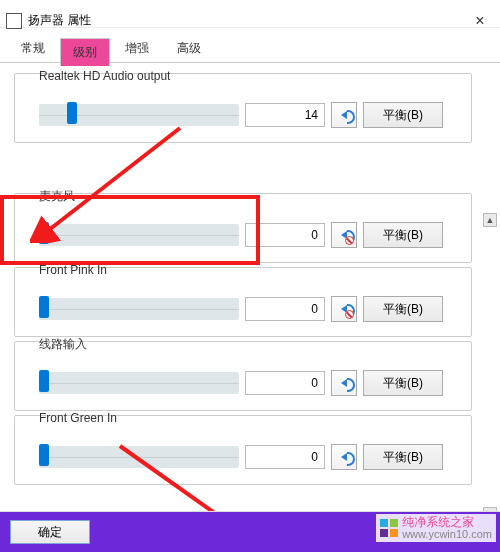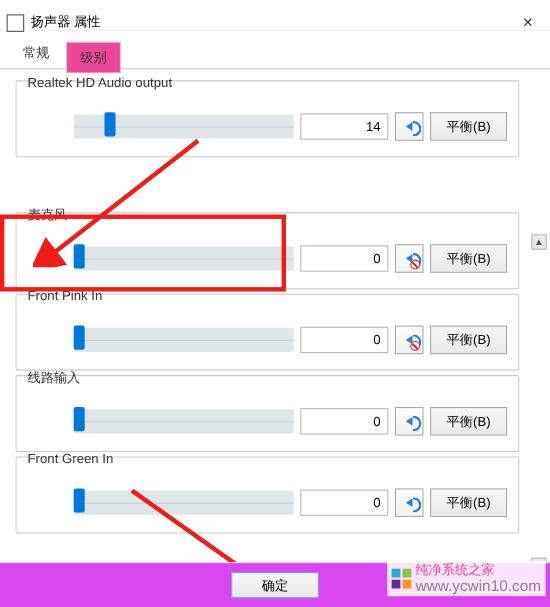--- a/index.html
+++ b/index.html
@@ -9,60 +9,62 @@
   .titlebar .title { font-size: 12px; flex: 1; color: #000; }
   .titlebar .close { width: 40px; text-align: center; font-size: 16px; color: #333; cursor: pointer; }
   .tabs { display: flex; padding: 6px 8px 0 8px; border-bottom: 1px solid #ccc; font-size: 12px; }
   .tab { padding: 5px 12px; color: #333; cursor: pointer; border: 1px solid transparent; border-bottom: none; margin-right: 2px; text-align: center; }
   .tab.active { border-color: #ccc; background: #ec4899; position: relative; top: 4px; }
   .content { padding: 6px 4px 0 14px; position: relative; }
   .scroll-area { height: 418px; overflow: hidden; position: relative; }
   .scrollbar { position: absolute; right: 2px; top: 150px; width: 16px; display: flex; flex-direction: column; align-items: center; }
   .scrollbar .arrow { width: 14px; height: 14px; background: #e9e9e9; border: 1px solid #bbb; font-size: 9px; text-align: center; line-height: 12px; color: #555; cursor: pointer; }
   .scrollbar .track { width: 14px; height: 280px; }
-  .section { border: 1px solid #ccc; border-radius: 2px; margin: 4px 24px 4px 0; padding: 10px 10px 14px 10px; position: relative; }
+  .section { border: 1px solid #ccc; border-radius: 2px; margin: 4px 24px 4px 0; padding: 10px 10px 14px 24px; position: relative; }
   .section.first { margin-bottom: 50px; }
   .section .label { position: relative; top: -18px; left: -4px; background: #fff; display: inline-block; padding: 0 4px; font-size: 12px; color: #333; height: 0; }
-  .slider-row { display: flex; align-items: center; gap: 6px; justify-content: flex-end; }
+  .slider-row { display: flex; align-items: center; gap: 6px; }
   .slider-track { flex: 0 0 200px; height: 22px; background: #dfe6ea; position: relative; border-radius: 2px; }
   .slider-track::before { content: ""; position: absolute; left: 0; right: 0; top: 50%; height: 1px; background: #c8d0d4; }
   .slider-thumb { position: absolute; top: -2px; width: 10px; height: 22px; background: #0078d7; border-radius: 2px; }
   .value-box { width: 80px; height: 24px; border: 1px solid #bbb; text-align: right; padding: 3px 6px; font-size: 12px; background: #fff; }
   .mute-btn { width: 26px; height: 26px; border: 1px solid #aaa; background: linear-gradient(#fdfdfd,#f1f1f1); display: flex; align-items: center; justify-content: center; cursor: pointer; position: relative; }
   .speaker-icon { width: 0; height: 0; border-top: 4px solid transparent; border-bottom: 4px solid transparent; border-right: 6px solid #2b7cd3; position: relative; }
   .speaker-icon::after { content: ""; position: absolute; left: 6px; top: -5px; width: 6px; height: 10px; border: 2px solid #2b7cd3; border-left: none; border-radius: 0 10px 10px 0; }
   .muted-badge { position: absolute; right: 2px; bottom: 2px; width: 9px; height: 9px; border-radius: 50%; background: #fff; border: 1px solid #c33; display: flex; align-items: center; justify-content: center; }
   .muted-badge::before { content: ""; width: 7px; height: 1.5px; background: #c33; transform: rotate(45deg); }
-  .balance-btn { width: 70px; height: 26px; border: 1px solid #aaa; background: linear-gradient(#f6f6f6,#e9e9e9); font-size: 12px; cursor: pointer; }
-  .footer { position: absolute; bottom: 0; left: 0; right: 0; display: flex; justify-content: center; gap: 6px; padding: 8px 10px; border-top: 1px solid #ddd; background: #d946ef; }
+  .balance-btn { width: 80px; height: 26px; border: 1px solid #aaa; background: linear-gradient(#f6f6f6,#e9e9e9); font-size: 12px; cursor: pointer; }
+  .footer { position: absolute; bottom: 0; left: 0; right: 0; display: flex; justify-content: flex-start; gap: 6px; padding: 8px 10px; border-top: 1px solid #ddd; background: #6d28d9; }
   .footer button { width: 80px; height: 24px; border: 1px solid #aaa; background: linear-gradient(#f6f6f6,#e9e9e9); font-size: 12px; cursor: pointer; }
   .footer button:first-child { border: 1px solid #7aa7d9; }
   .highlight-box { position: absolute; border: 4px solid #f21b1b; pointer-events: none; }
   .arrow-svg { position: absolute; pointer-events: none; }
   .watermark { position: absolute; right: 4px; bottom: 10px; display: flex; align-items: center; gap: 4px; background: rgba(255,255,255,0.85); padding: 2px 4px; }
   .watermark .wm-icon { width: 18px; height: 18px; display: grid; grid-template-columns: 1fr 1fr; grid-template-rows: 1fr 1fr; gap: 2px; }
   .watermark .wm-icon span:nth-child(1){background:#29abe2;} 
   .watermark .wm-icon span:nth-child(2){background:#8cc63f;}
   .watermark .wm-icon span:nth-child(3){background:#662d91;}
   .watermark .wm-icon span:nth-child(4){background:#f7931e;}
   .watermark .wm-text { font-size: 12px; color: #ec4899; line-height: 1; }
-  .watermark .wm-url { font-size: 14px; color: #888; }
+  .watermark .wm-url { font-size: 11px; color: #888; }
 </style>
 </head>
 <body>
 
 <div class="titlebar">
   <div class="icon"></div>
   <div class="title">扬声器 属性</div>
   <div class="close">×</div>
 </div>
 
 <div class="tabs">
   <div class="tab">常规</div>
   <div class="tab active">级别</div>
+  <div class="tab">增强</div>
+  <div class="tab">高级</div>
 </div>
 
 <div class="content">
   <div class="scroll-area">
 
     <div class="section first">
       <span class="label">Realtek HD Audio output</span>
       <div class="slider-row">
         <div class="slider-track">
             <div class="slider-thumb" style="left:14%"></div>

